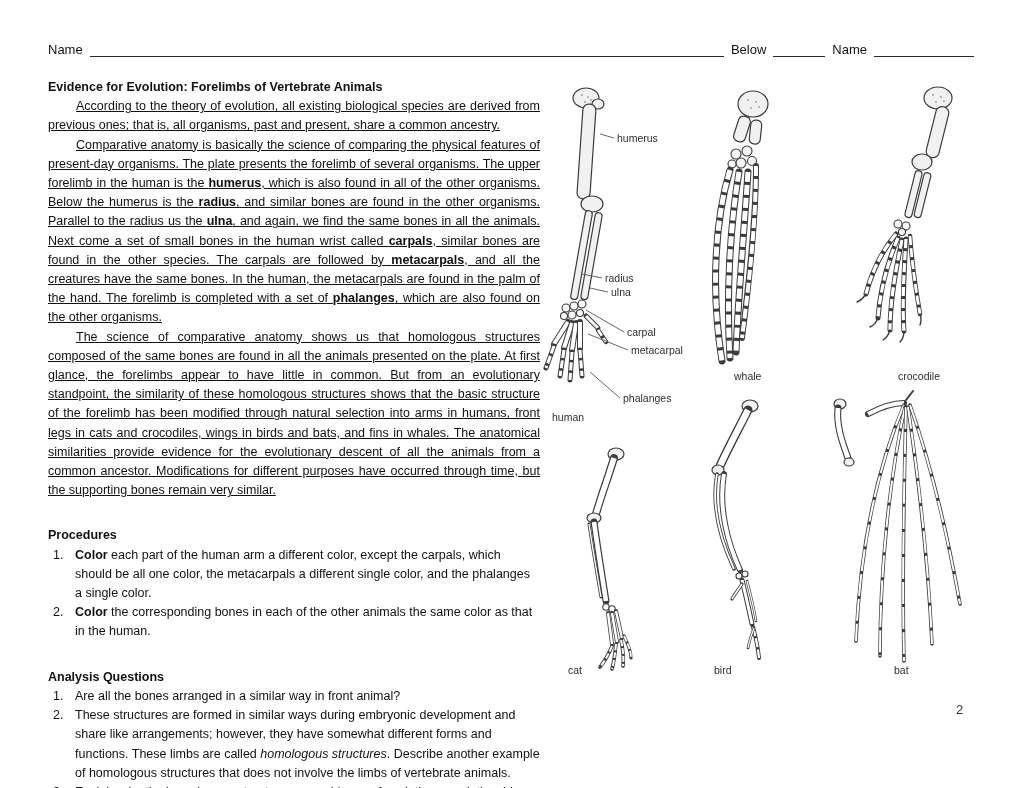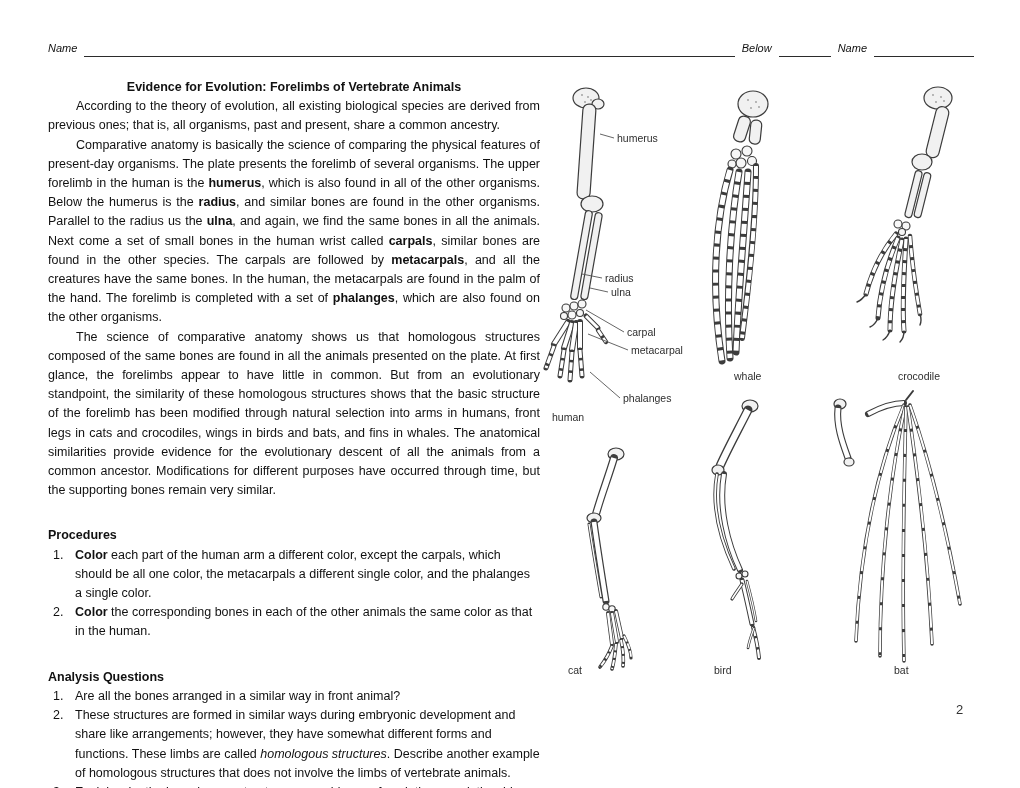--- a/index.html
+++ b/index.html
@@ -1,27 +1,27 @@
 <!DOCTYPE html>
 <html><head>
 <meta charset="utf-8">
 <style>
   * { margin:0; padding:0; box-sizing:border-box; }
   html,body { width:1020px; height:788px; }
   body { background:#ffffff; font-family:"Liberation Sans",sans-serif; color:#111; position:relative; overflow:hidden; }
 
-  .header-row { position:absolute; left:48px; right:46px; top:42px; display:flex; align-items:flex-start; gap:7px; font-size:11px;font-style:italic; }
+  .header-row { position:absolute; left:48px; right:46px; top:42px; display:flex; align-items:center; gap:7px; font-size:13px; }
   .blank { border-bottom:1px solid #2b2b2b; height:15px; }
   .blank-name { flex:1; }
   .blank-period { width:52px; }
   .blank-date { width:100px; }
 
   .text-col { position:absolute; left:48px; top:78px; width:492px; font-size:12.5px; line-height:19.2px; }
-  .doc-title { font-weight:700; text-align:center; }
-  .para { text-align:justify; text-indent:28px; }
+  .doc-title { font-weight:700; text-align:left; }
+  .para { text-align:justify; text-indent:28px;text-decoration:underline; }
   .section-head { font-weight:700; margin-top:26px; }
   .list-item { display:flex; }
   .list-item .num { width:27px; flex:none; padding-left:5px; }
   .list-item .body { flex:1; }
 
   .figure-wrap { position:absolute; left:538px; top:76px; width:468px; height:628px; }
   svg text { font-family:"Liberation Sans",sans-serif; font-size:10.5px; fill:#2e2e2e; }
   .bone { fill:#f1f1f1; stroke:#3c3c3c; stroke-width:1.2; }
   .carp { fill:#f7f7f7; stroke:#3c3c3c; stroke-width:1.1; }
   .ch1 { fill:none; stroke:#3c3c3c; stroke-linecap:round; }

